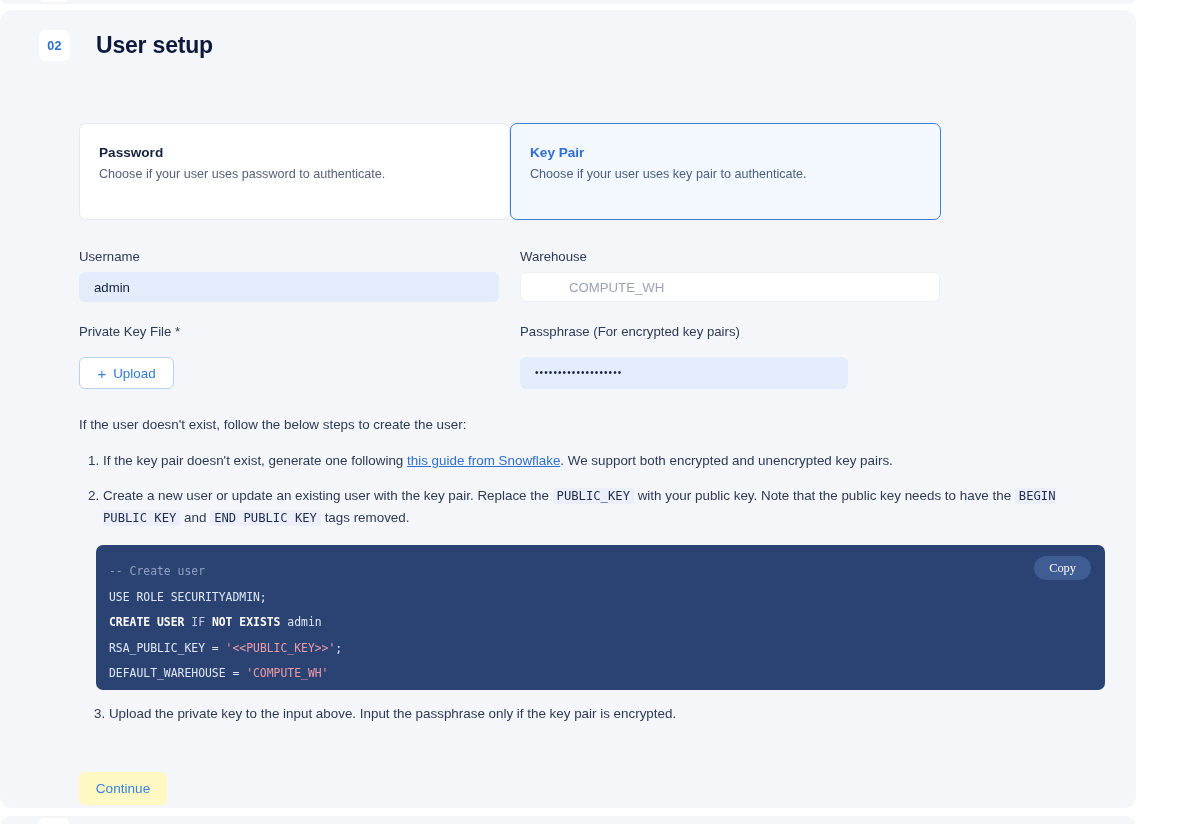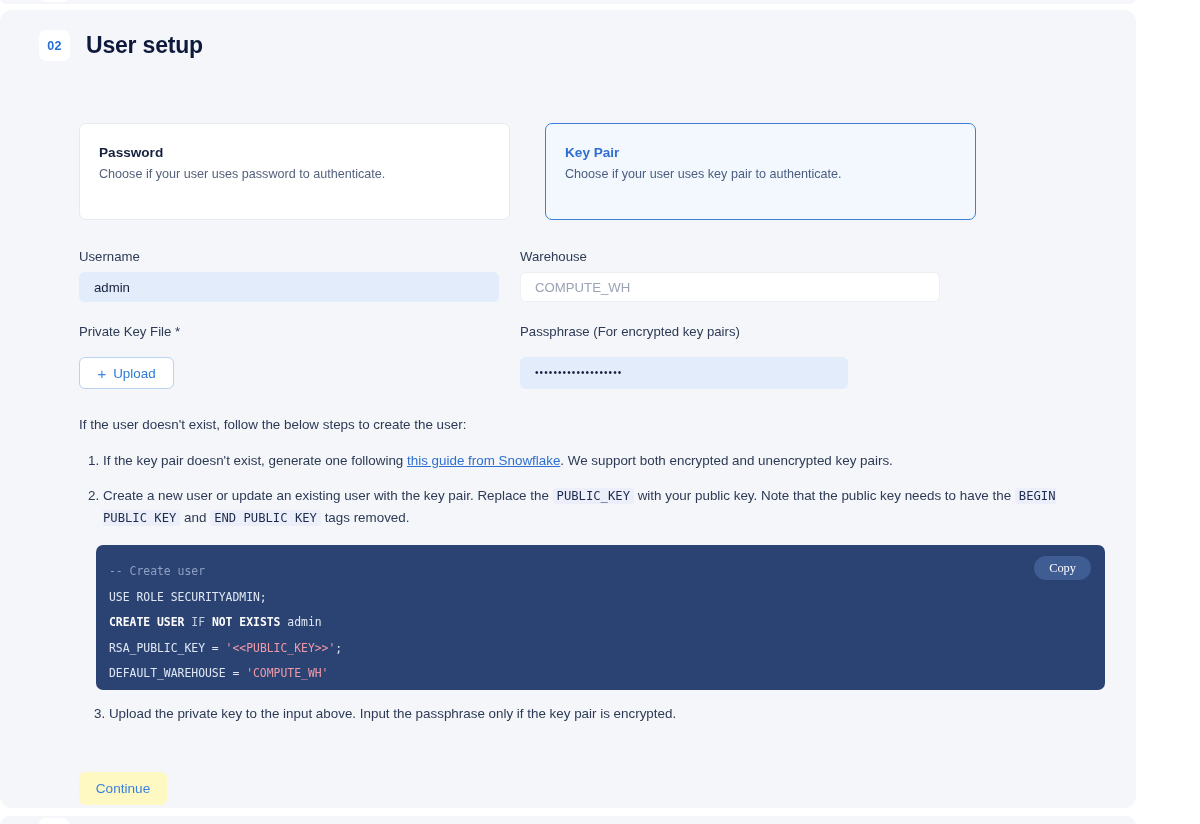--- a/index.html
+++ b/index.html
@@ -59,21 +59,21 @@
     background: #ffffff;
     border-radius: 6px;
   }
 
   
   .step-head {
     position: absolute;
     left: 39px; top: 20px;
     display: flex;
     align-items: center;
-    gap: 16px;
+    gap: 26px;
     justify-content: flex-end;
   }
   .step-badge {
     width: 31px; height: 31px;
     background: #ffffff;
     border-radius: 7px;
     display: flex; align-items: center; justify-content: center;
     font-size: 12.5px;
     font-weight: 600;
     color: #2a6fd6;
@@ -93,21 +93,20 @@
     font-size: 13.8px;
     color: #3c4a63;
   }
 
   
   .method-row {
     position: absolute;
     left: 79px; top: 113px;
     width: 1024px;
     display: flex;
-    gap: 35px;
   }
   .method-card {
     width: 431px;
     height: 97px;
     border-radius: 7px;
     padding: 21px 19px 0 19px;
     background: #ffffff;
     border: 1px solid #e6eaf0;
     cursor: pointer;
   }
@@ -145,21 +144,21 @@
     border: 1px solid transparent;
   }
   .input.filled {
     background: #e3ecfb;
     color: #14203c;
   }
   .input.empty {
     background: #ffffff;
     border: 1px solid #eceff4;
   }
-  .input.empty .ph { color: #9aa3b5; }
+  .input.empty .ph { color: #9aa3b5; margin-left: 34px; }
   .dots {
     font-size: 10px;
     letter-spacing: 1.1px;
     color: #15203f;
     line-height: 1;
   }
 
   .upload-btn {
     position: absolute;
     left: 79px; top: 347px;

